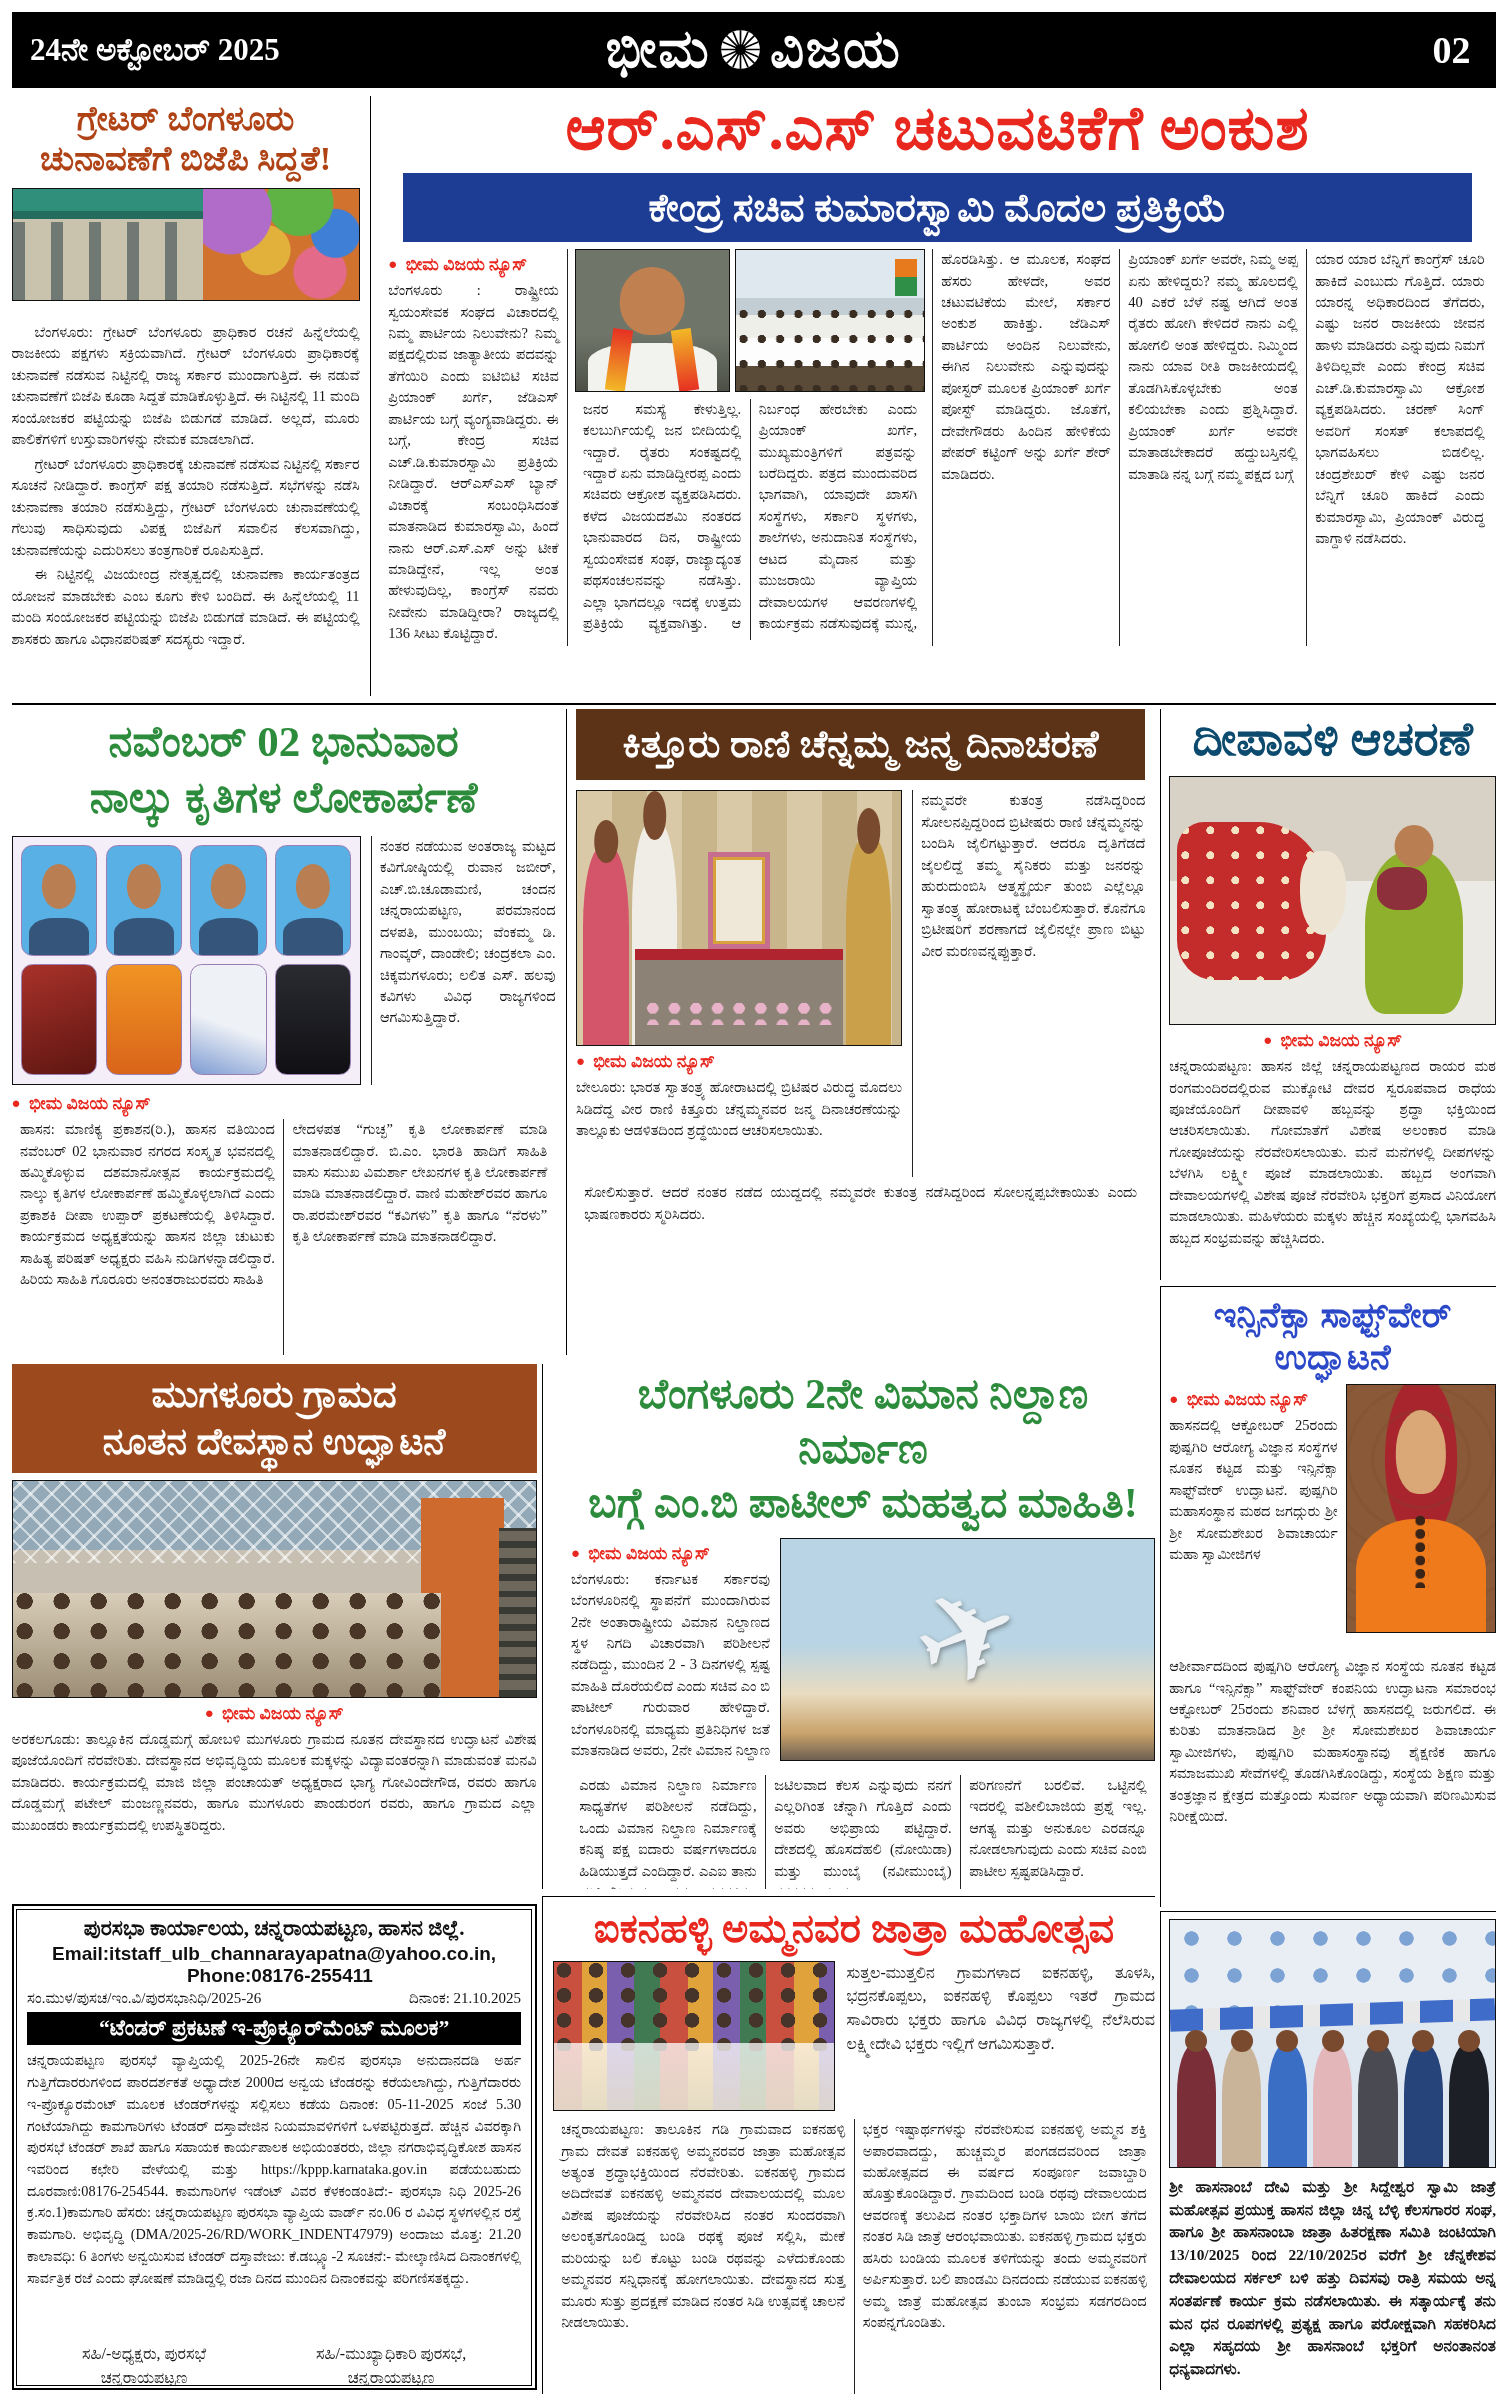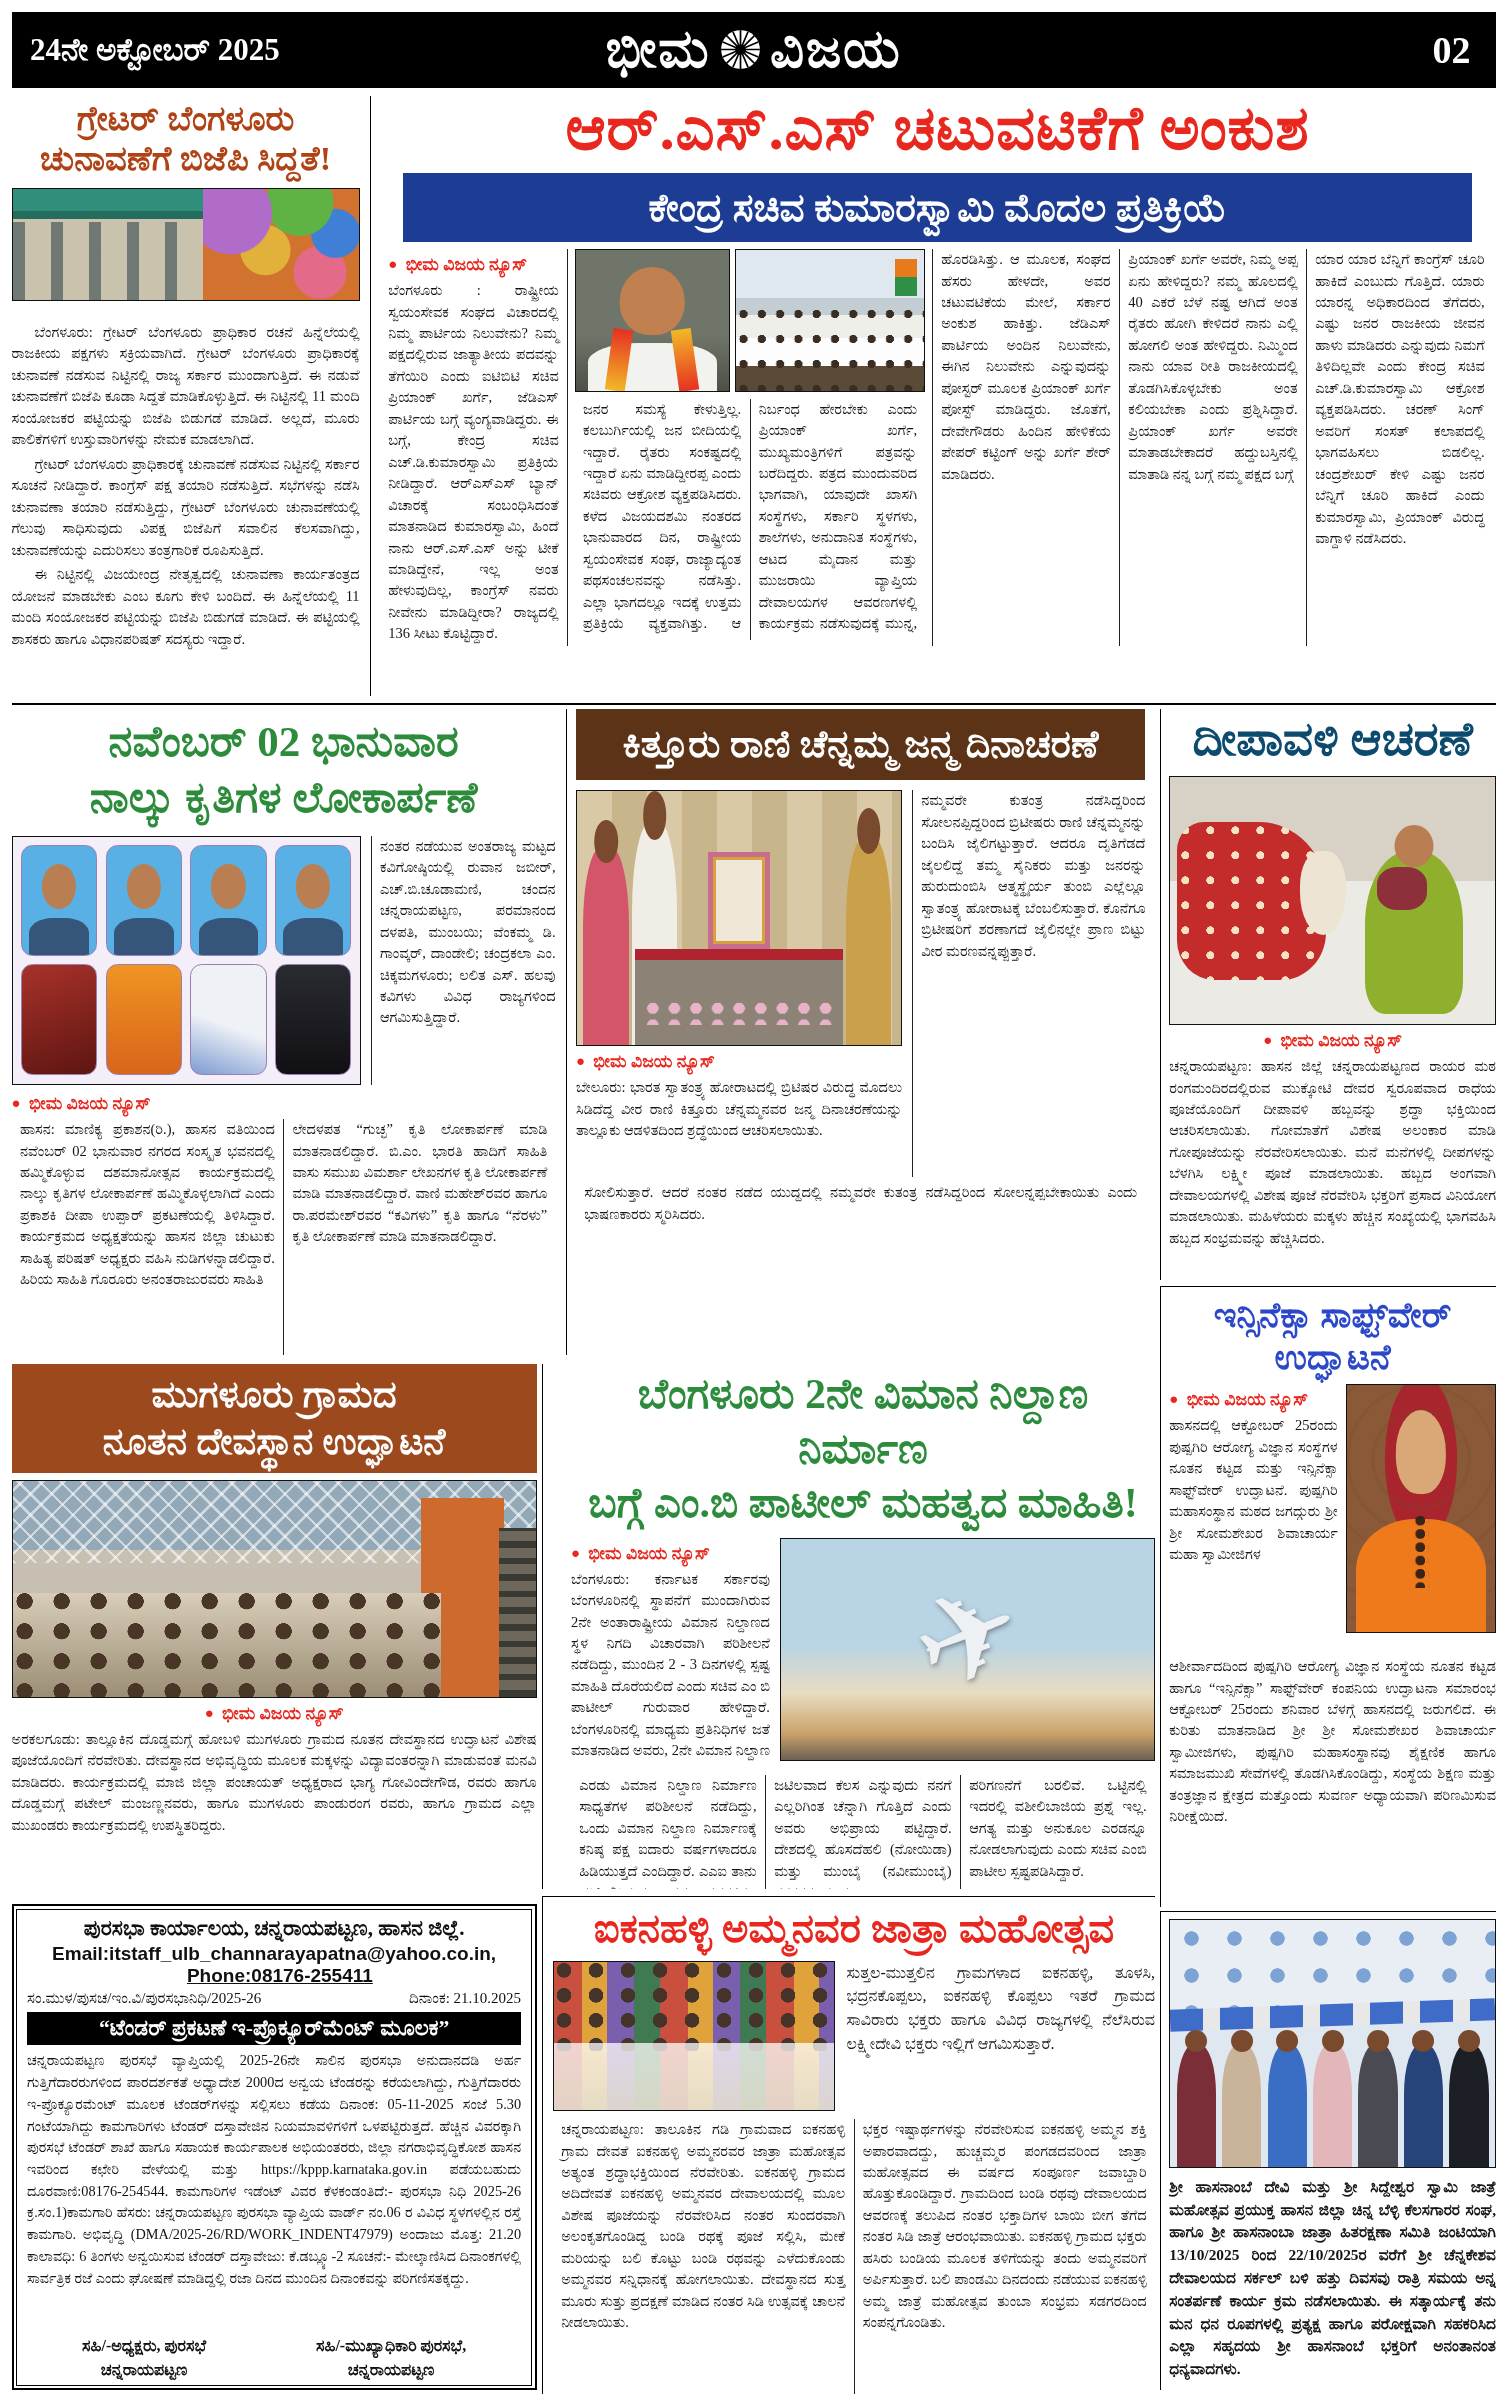--- a/index.html
+++ b/index.html
@@ -163,21 +163,21 @@
   #tender { border:2.9px solid #000; padding:2.5px; }
   #tender .inner { border:1.2px solid #000; padding:6.6px 10px 5px; height:100%; overflow:hidden; }
   #tender .t-office { text-align:center; font-size:21px; font-weight:bold; }
   #tender .t-contact { text-align:center; font-size:19px; font-weight:bold;
     font-family:"Liberation Sans","DejaVu Sans",sans-serif; margin-top:1.7px; }
   #tender .t-refrow { display:flex; justify-content:space-between; font-size:15px; margin-top:3.3px; }
   #tender .t-bar { background:#000; color:#fff; text-align:center; font-size:21.6px;
     font-weight:bold; padding:4.2px 0; margin:5px 0; }
   #tender .t-body { font-size:14.3px; line-height:1.52; text-align:justify; }
   #tender .t-signs { display:flex; justify-content:space-around; font-size:16px;
-    font-weight:bold; text-align:center; margin-top:10px; line-height:1.5; }
+    font-weight:normal; text-align:center; margin-top:18px; line-height:1.5; }
 
   .vrule { border-left:1.7px solid #000; }
   .hrule { border-top:2.1px solid #000; }
 </style>
 </head>
 <body>
 
 <div id="page">
 
   <div id="masthead" class="abs">
@@ -338,21 +338,21 @@
       <span>ಭೀಮ ವಿಜಯ ನ್ಯೂಸ್</span>
     </div>
     <div class="body-txt clip" style="height:199px;">ಅರಕಲಗೂಡು: ತಾಲ್ಲೂಕಿನ ದೊಡ್ಡಮಗ್ಗೆ ಹೋಬಳಿ ಮುಗಳೂರು ಗ್ರಾಮದ ನೂತನ ದೇವಸ್ಥಾನದ ಉದ್ಘಾಟನೆ ವಿಶೇಷ ಪೂಜೆಯೊಂದಿಗೆ ನೆರವೇರಿತು. ದೇವಸ್ಥಾನದ ಅಭಿವೃದ್ಧಿಯ ಮೂಲಕ ಮಕ್ಕಳನ್ನು ವಿದ್ಯಾವಂತರನ್ನಾಗಿ ಮಾಡುವಂತೆ ಮನವಿ ಮಾಡಿದರು. ಕಾರ್ಯಕ್ರಮದಲ್ಲಿ ಮಾಜಿ ಜಿಲ್ಲಾ ಪಂಚಾಯತ್ ಅಧ್ಯಕ್ಷರಾದ ಭಾಗ್ಯ ಗೋವಿಂದೇಗೌಡ, ರವರು ಹಾಗೂ ದೊಡ್ಡಮಗ್ಗೆ ಪಟೇಲ್ ಮಂಜಣ್ಣನವರು, ಹಾಗೂ ಮುಗಳೂರು ಪಾಂಡುರಂಗ ರವರು, ಹಾಗೂ ಗ್ರಾಮದ ಎಲ್ಲಾ ಮುಖಂಡರು ಕಾರ್ಯಕ್ರಮದಲ್ಲಿ ಉಪಸ್ಥಿತರಿದ್ದರು.</div>
   </div>
 
   <div id="tender" class="abs" style="left:11.6px; top:1904px; width:525px; height:486px;">
     <div class="inner">
       <div class="t-office">ಪುರಸಭಾ ಕಾರ್ಯಾಲಯ, ಚನ್ನರಾಯಪಟ್ಟಣ, ಹಾಸನ ಜಿಲ್ಲೆ.</div>
       <div class="t-contact">
         <span>Email:itstaff_ulb_channarayapatna@yahoo.co.in,</span>
-        <span style="margin-left:11.6px;text-decoration:underline;">Phone:08176-255411</span>
+        <span style="margin-left:11.6px;">Phone:08176-255411</span>
       </div>
       <div class="t-refrow">
         <span>ಸಂ.ಮುಳ/ಪುಸಚ/ಇಂ.ವಿ/ಪುರಸಭಾನಿಧಿ/2025-26</span>
         <span>ದಿನಾಂಕ: 21.10.2025</span>
       </div>
       <div class="t-bar">“ಟೆಂಡರ್ ಪ್ರಕಟಣೆ ಇ-ಪ್ರೊಕ್ಯೂರ್‌ಮೆಂಟ್ ಮೂಲಕ”</div>
       <div class="t-body clip" style="height:274px;">ಚನ್ನರಾಯಪಟ್ಟಣ ಪುರಸಭೆ ವ್ಯಾಪ್ತಿಯಲ್ಲಿ 2025-26ನೇ ಸಾಲಿನ ಪುರಸಭಾ ಅನುದಾನದಡಿ ಅರ್ಹ ಗುತ್ತಿಗೆದಾರರುಗಳಿಂದ ಪಾರದರ್ಶಕತೆ ಅಧ್ಯಾದೇಶ 2000ದ ಅನ್ವಯ ಟೆಂಡರನ್ನು ಕರೆಯಲಾಗಿದ್ದು, ಗುತ್ತಿಗೆದಾರರು ಇ-ಪ್ರೊಕ್ಯೂರಮೆಂಟ್ ಮೂಲಕ ಟೆಂಡರ್‌ಗಳನ್ನು ಸಲ್ಲಿಸಲು ಕಡೆಯ ದಿನಾಂಕ: 05-11-2025 ಸಂಜೆ 5.30 ಗಂಟೆಯಾಗಿದ್ದು ಕಾಮಗಾರಿಗಳು ಟೆಂಡರ್ ದಸ್ತಾವೇಜಿನ ನಿಯಮಾವಳಿಗಳಿಗೆ ಒಳಪಟ್ಟಿರುತ್ತದೆ. ಹೆಚ್ಚಿನ ವಿವರಕ್ಕಾಗಿ ಪುರಸಭೆ ಟೆಂಡರ್ ಶಾಖೆ ಹಾಗೂ ಸಹಾಯಕ ಕಾರ್ಯಪಾಲಕ ಅಭಿಯಂತರರು, ಜಿಲ್ಲಾ ನಗರಾಭಿವೃದ್ಧಿಕೋಶ ಹಾಸನ ಇವರಿಂದ ಕಛೇರಿ ವೇಳೆಯಲ್ಲಿ ಮತ್ತು https://kppp.karnataka.gov.in ಪಡೆಯಬಹುದು ದೂರವಾಣಿ:08176-254544. ಕಾಮಗಾರಿಗಳ ಇಡೆಂಟ್ ವಿವರ ಕೆಳಕಂಡಂತಿದೆ:- ಪುರಸಭಾ ನಿಧಿ 2025-26 ಕ್ರ.ಸಂ.1)ಕಾಮಗಾರಿ ಹೆಸರು: ಚನ್ನರಾಯಪಟ್ಟಣ ಪುರಸಭಾ ವ್ಯಾಪ್ತಿಯ ವಾರ್ಡ್ ನಂ.06 ರ ವಿವಿಧ ಸ್ಥಳಗಳಲ್ಲಿನ ರಸ್ತೆ ಕಾಮಗಾರಿ. ಅಭಿವೃದ್ಧಿ (DMA/2025-26/RD/WORK_INDENT47979) ಅಂದಾಜು ಮೊತ್ತ: 21.20 ಕಾಲಾವಧಿ: 6 ತಿಂಗಳು ಅನ್ವಯಿಸುವ ಟೆಂಡರ್ ದಸ್ತಾವೇಜು: ಕೆ.ಡಬ್ಲ್ಯೂ-2 ಸೂಚನೆ:- ಮೇಲ್ಕಾಣಿಸಿದ ದಿನಾಂಕಗಳಲ್ಲಿ ಸಾರ್ವತ್ರಿಕ ರಜೆ ಎಂದು ಘೋಷಣೆ ಮಾಡಿದ್ದಲ್ಲಿ ರಜಾ ದಿನದ ಮುಂದಿನ ದಿನಾಂಕವನ್ನು ಪರಿಗಣಿಸತಕ್ಕದ್ದು.</div>
       <div class="t-signs">
         <div>
           <div>ಸಹಿ/-ಅಧ್ಯಕ್ಷರು, ಪುರಸಭೆ</div>

